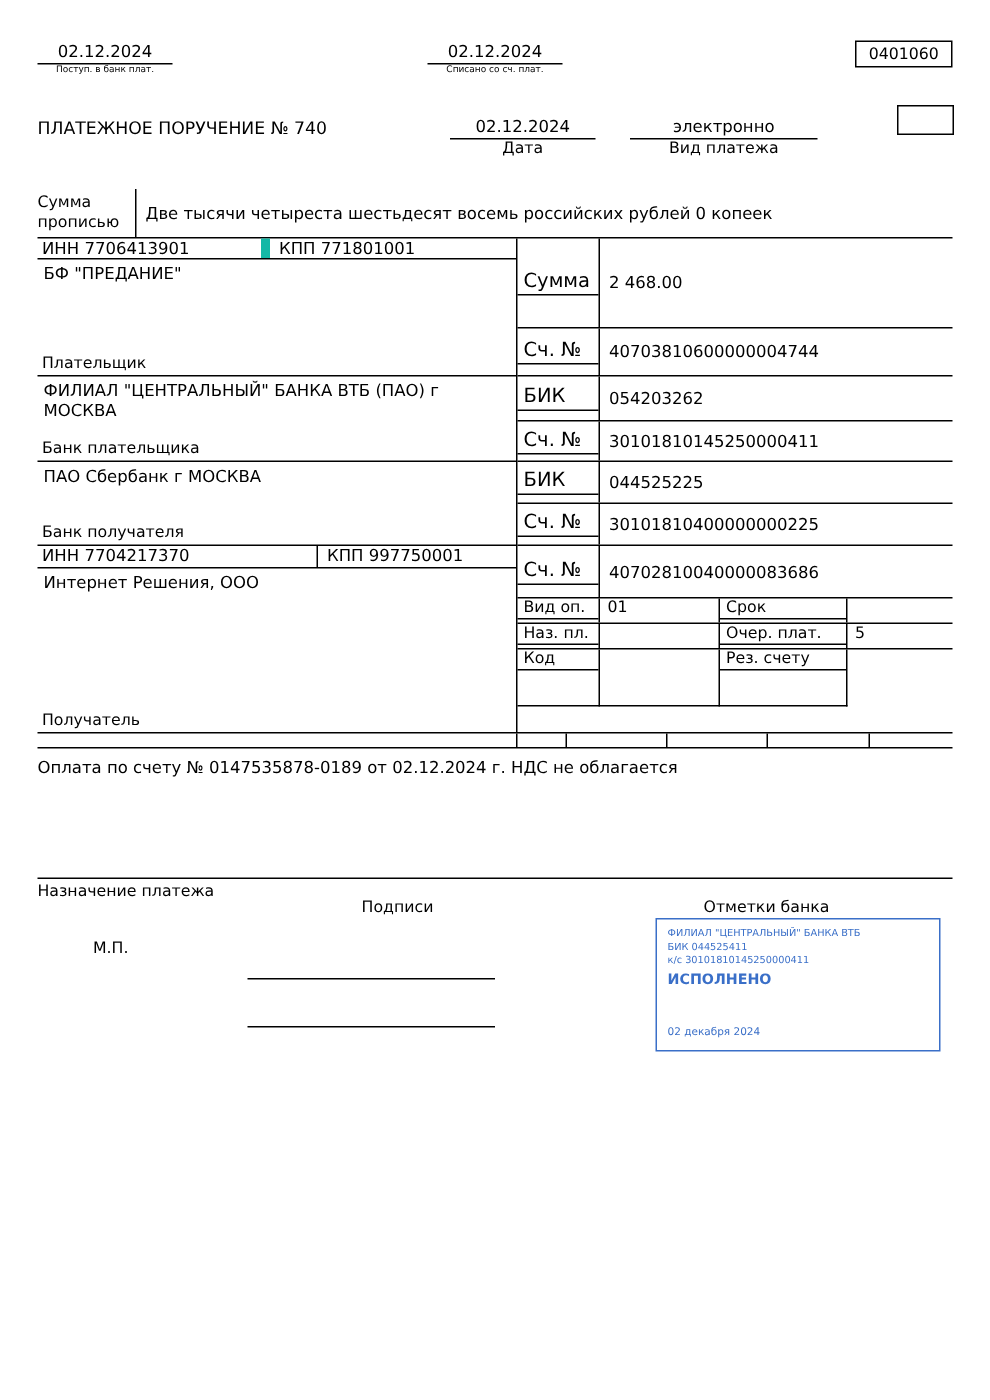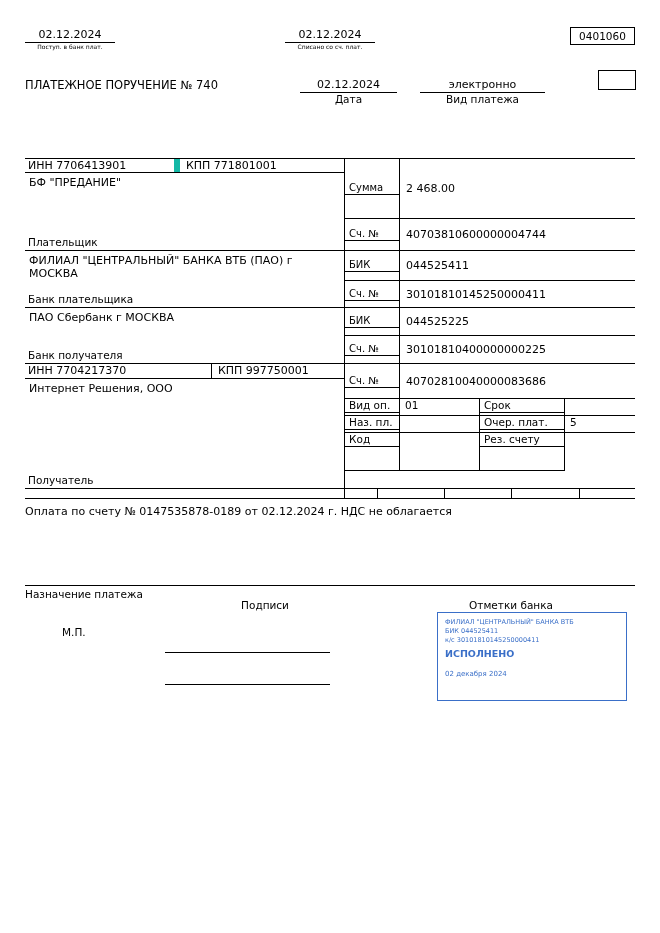--- a/index.html
+++ b/index.html
@@ -21,39 +21,39 @@
   .tright{flex:1}
   .inn-row{display:flex;border-bottom:1px solid #000;line-height:13px}
   .c-inn{width:155px;border-right:6px solid #14b8a6;padding-left:3px}
   .c-inn2{width:187px;border-right:1px solid #000;padding-left:3px}
   .c-kpp{flex:1;padding-left:6px}
   .name-row{position:relative;border-bottom:1px solid #000;padding:3px 4px}
   .name-row.last{border-bottom:none}
   .sec-label{position:absolute;left:3px;bottom:2px;font-size:10.5px}
   .rrow{display:flex;border-bottom:1px solid #000}
   .rlabel{width:55px;border-right:1px solid #000;display:flex;align-items:center}
-  .rlabel>span{display:block;width:100%;border-bottom:1px solid #000;font-size:10px;padding:0 0 1px 4px}
+  .rlabel>span{display:block;width:100%;border-bottom:1px solid #000;font-size:13px;padding:0 0 1px 4px}
   .rvalue{flex:1;display:flex;align-items:center;padding-left:6px}
   .drow{display:flex;border-bottom:1px solid #000;height:17px;font-size:10.5px}
   .drow2{display:flex;height:38px;font-size:10.5px}
   .dcell{display:flex;align-items:flex-start;height:100%}
   .dc1{width:55px;border-right:1px solid #000}
   .dc2{width:80px;border-right:1px solid #000;padding-left:5px}
   .dc3{width:85px;border-right:1px solid #000}
   .dc4{flex:1;padding-left:5px}
   .dc1>span,.dc3>span{display:block;width:100%;border-bottom:1px solid #000;padding:0 0 1px 4px}
   .drow2 .dc1,.drow2 .dc2,.drow2 .dc3{border-bottom:1px solid #000}
   .spacer17{height:17px}
   .strip{display:flex;height:10px;border-bottom:1px solid #000}
   .strip>div{border-right:1px solid #000;height:100%}
   .strip>div:last-child{border-right:none}
   .stamp{border:1px solid #3a6fc8;color:#3a6fc8;padding:5px 7px;line-height:1.35}
   .stamp .s1{font-size:6.5px}
   .stamp .st{font-size:9.5px;font-weight:bold;margin-top:4px}
-  .stamp .sd{font-size:7px;margin-top:9px}
+  .stamp .sd{font-size:7px;margin-top:23px}
   .hline{border-top:1px solid #000}
 </style>
 </head>
 <body>
 
 <div class="page">
 
   <div class="abs" style="left:25px;top:28px;width:90px">
     <div class="ctr u" style="padding-bottom:1px">02.12.2024</div>
     <div class="ctr tiny">Поступ. в банк плат.</div>
@@ -73,20 +73,24 @@
   <div class="abs" style="left:300px;top:78px;width:97px">
     <div class="ctr u" style="padding-bottom:1px">02.12.2024</div>
     <div class="ctr sm">Дата</div>
   </div>
   <div class="abs" style="left:420px;top:78px;width:125px">
     <div class="ctr u" style="padding-bottom:1px">электронно</div>
     <div class="ctr sm">Вид платежа</div>
   </div>
   <div class="abs codebox" style="left:598px;top:70px;width:38px;height:20px"></div>
 
+  <div class="abs words" style="left:25px;top:126px;width:610px">
+    <div class="words-label">Сумма прописью</div>
+    <div class="words-text">Две тысячи четыреста шестьдесят восемь российских рублей 0 копеек</div>
+  </div>
 
   <div class="abs table" style="left:25px;top:158px">
     <div class="tleft">
       <div class="inn-row" style="height:14px">
         <div class="c-inn">ИНН 7706413901</div>
         <div class="c-kpp">КПП 771801001</div>
       </div>
       <div class="name-row" style="height:78px">
         <div>БФ "ПРЕДАНИЕ"</div>
         <div class="sec-label">Плательщик</div>
@@ -119,21 +123,21 @@
       <div class="rrow" style="height:32px">
         <div class="rlabel">
             <span>Сч. №</span>
           </div>
         <div class="rvalue">40703810600000004744</div>
       </div>
       <div class="rrow" style="height:30px">
         <div class="rlabel">
             <span>БИК</span>
           </div>
-        <div class="rvalue">044525411</div>
+        <div class="rvalue">054203262</div>
       </div>
       <div class="rrow" style="height:27px">
         <div class="rlabel">
             <span>Сч. №</span>
           </div>
         <div class="rvalue">30101810145250000411</div>
       </div>
       <div class="rrow" style="height:28px">
         <div class="rlabel">
             <span>БИК</span>

